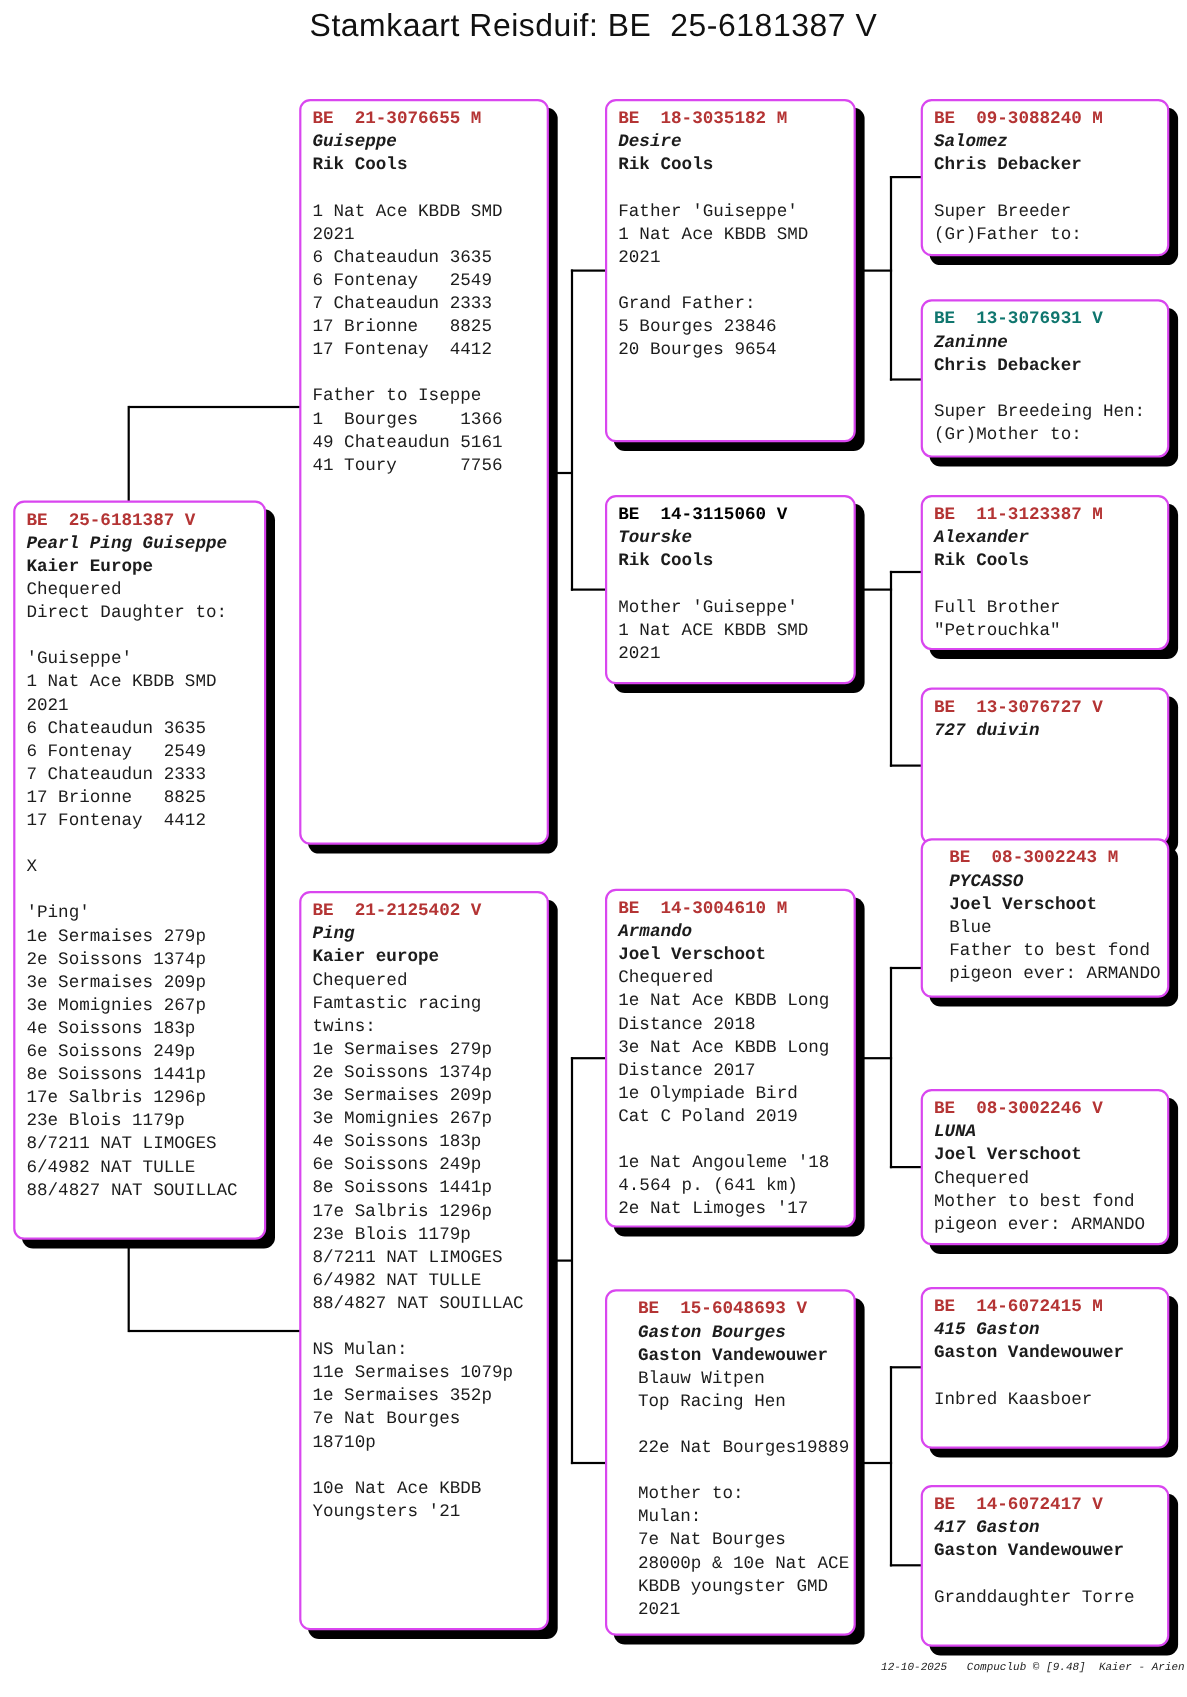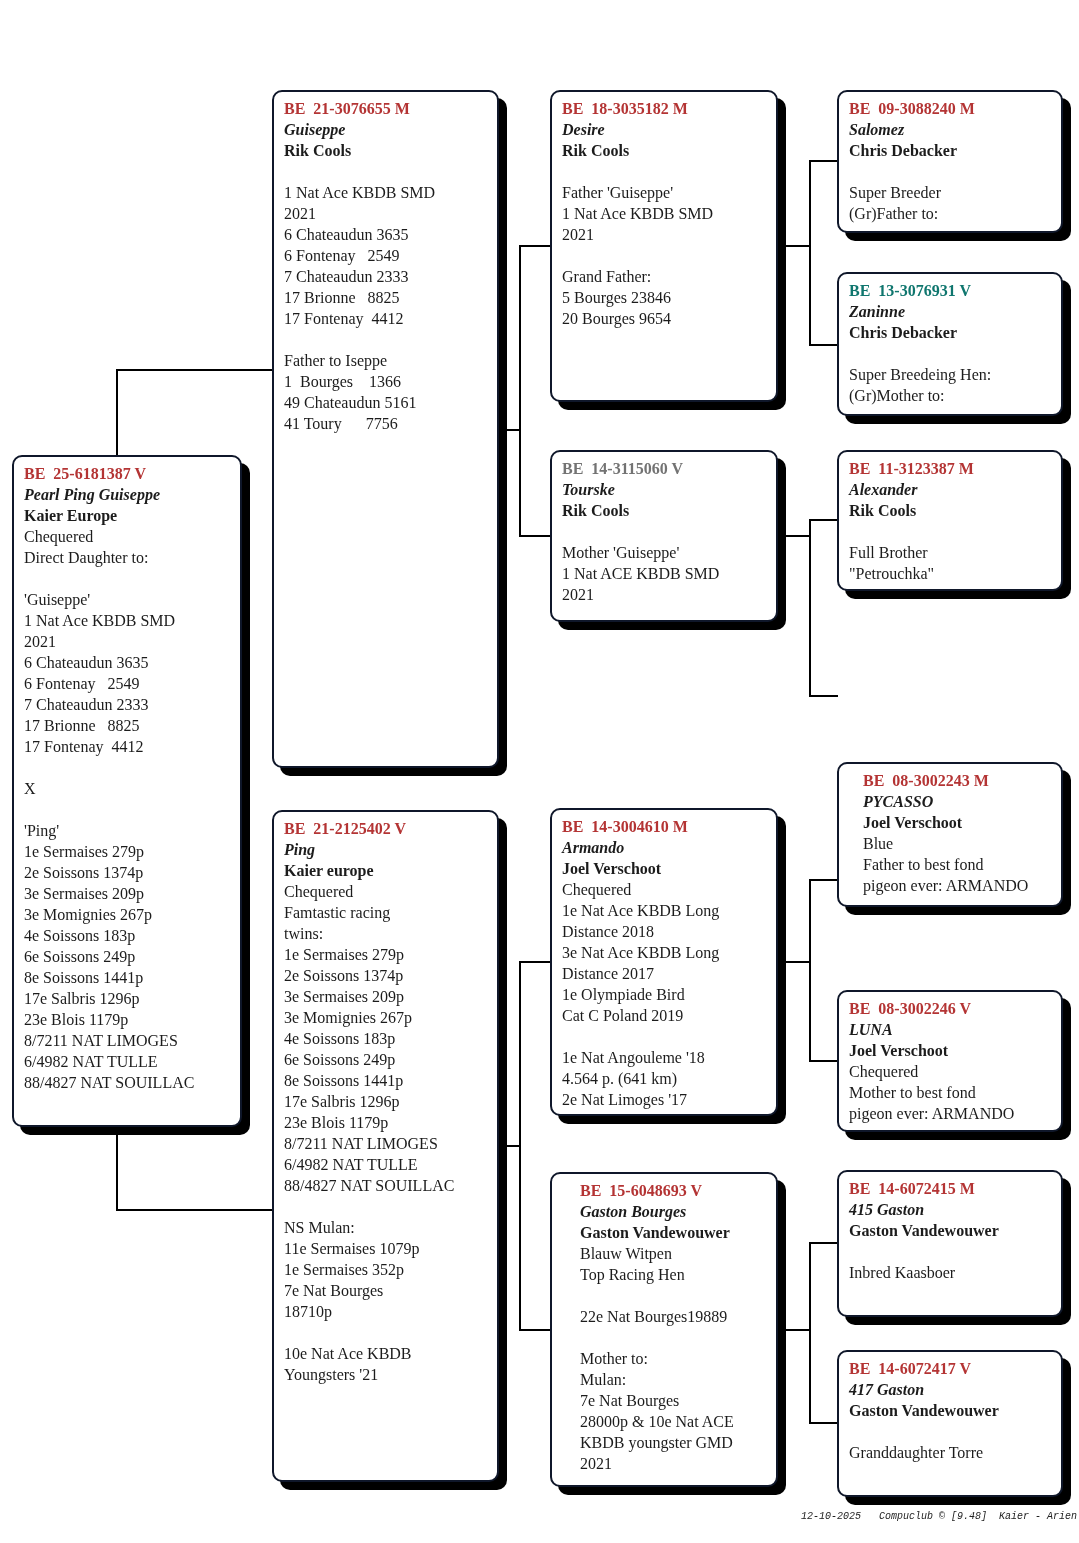--- a/index.html
+++ b/index.html
@@ -1,40 +1,41 @@
 <!DOCTYPE html>
 <html><head>
 <meta charset="utf-8">
 <style>
   html,body{margin:0;padding:0;background:#ffffff;}
   .page{position:relative;width:1079px;height:1543px;background:#ffffff;overflow:hidden;
         font-family:"Liberation Mono","DejaVu Sans Mono",monospace;color:#1c1c1c;}
   .title{position:absolute;top:8px;left:0;width:100%;text-align:center;
          font-family:"Liberation Sans","DejaVu Sans",sans-serif;font-size:29px;
          color:#111;white-space:pre;letter-spacing:0.5px;}
-  .pbox{position:absolute;background:#ffffff;border:2px solid #0f172a;border-radius:10px;
-        box-shadow:8px 8px 0 #000;box-sizing:border-box;padding:6px 4px 0 10px;overflow:hidden;z-index:2;font-family:Liberation Serif, serif;}
+  .pbox{position:absolute;background:#ffffff;border:2px solid #d946ef;border-radius:10px;
+        box-shadow:8px 8px 0 #000;box-sizing:border-box;padding:6px 4px 0 10px;overflow:hidden;z-index:2;}
   .line{white-space:pre;font-size:16px;line-height:21px;}
   .line.ring{font-weight:bold;}
   .line.name{font-style:italic;font-weight:bold;}
   .line.fancier{font-weight:bold;}
   .hline,.vline{position:absolute;background:#000;z-index:1;}
   .hline{height:2px;}
   .vline{width:2px;}
   .breeder{position:absolute;left:8px;top:1370px;}
   .breeder .bname{font-size:22px;font-weight:bold;letter-spacing:2px;white-space:pre;line-height:30px;}
   .breeder .bline{font-size:16px;line-height:23px;white-space:pre;}
   .footer{position:absolute;right:2px;top:1511px;font-size:10px;font-style:italic;
           white-space:pre;color:#222;}
 </style>
 </head>
 <body>
 
 <div class="page">
 
+  <div class="title">Stamkaart Reisduif: BE  25-6181387 V</div>
 
   <div class="pbox" style="left:12px;top:455px;width:230px;height:672px;">
       <div class="line ring" style="color: rgb(180, 52, 52);">BE  25-6181387 V</div>
       <div class="line name">Pearl Ping Guiseppe</div>
       <div class="line fancier">Kaier Europe</div>
       <div class="line plain">Chequered</div>
       <div class="line plain">Direct Daughter to:</div>
       <div class="line blank">&nbsp;</div>
       <div class="line plain">'Guiseppe'</div>
       <div class="line plain">1 Nat Ace KBDB SMD</div>
@@ -117,21 +118,21 @@
       <div class="line blank">&nbsp;</div>
       <div class="line plain">Father 'Guiseppe'</div>
       <div class="line plain">1 Nat Ace KBDB SMD</div>
       <div class="line plain">2021</div>
       <div class="line blank">&nbsp;</div>
       <div class="line plain">Grand Father:</div>
       <div class="line plain">5 Bourges 23846</div>
       <div class="line plain">20 Bourges 9654</div>
     </div>
   <div class="pbox" style="left:550px;top:450px;width:228px;height:172px;">
-      <div class="line ring" style="color: #737373;">BE  14-3115060 V</div>
+      <div class="line ring" style="color: #000000;">BE  14-3115060 V</div>
       <div class="line name">Tourske</div>
       <div class="line fancier">Rik Cools</div>
       <div class="line blank">&nbsp;</div>
       <div class="line plain">Mother 'Guiseppe'</div>
       <div class="line plain">1 Nat ACE KBDB SMD</div>
       <div class="line plain">2021</div>
     </div>
   <div class="pbox" style="left:550px;top:808px;width:228px;height:308px;">
       <div class="line ring" style="color: rgb(180, 52, 52);">BE  14-3004610 M</div>
       <div class="line name">Armando</div>
@@ -181,20 +182,24 @@
       <div class="line plain">Super Breedeing Hen:</div>
       <div class="line plain">(Gr)Mother to:</div>
     </div>
   <div class="pbox" style="left:837px;top:450px;width:226px;height:141px;">
       <div class="line ring" style="color: rgb(180, 52, 52);">BE  11-3123387 M</div>
       <div class="line name">Alexander</div>
       <div class="line fancier">Rik Cools</div>
       <div class="line blank">&nbsp;</div>
       <div class="line plain">Full Brother</div>
       <div class="line plain">"Petrouchka"</div>
+    </div>
+  <div class="pbox" style="left:837px;top:625px;width:226px;height:143px;">
+      <div class="line ring" style="color: rgb(180, 52, 52);">BE  13-3076727 V</div>
+      <div class="line name">727 duivin</div>
     </div>
   <div class="pbox" style="left:837px;top:762px;width:226px;height:145px;padding-left:24px;">
       <div class="line ring" style="color: rgb(180, 52, 52);">BE  08-3002243 M</div>
       <div class="line name">PYCASSO</div>
       <div class="line fancier">Joel Verschoot</div>
       <div class="line plain">Blue</div>
       <div class="line plain">Father to best fond</div>
       <div class="line plain">pigeon ever: ARMANDO</div>
     </div>
   <div class="pbox" style="left:837px;top:990px;width:226px;height:142px;">

